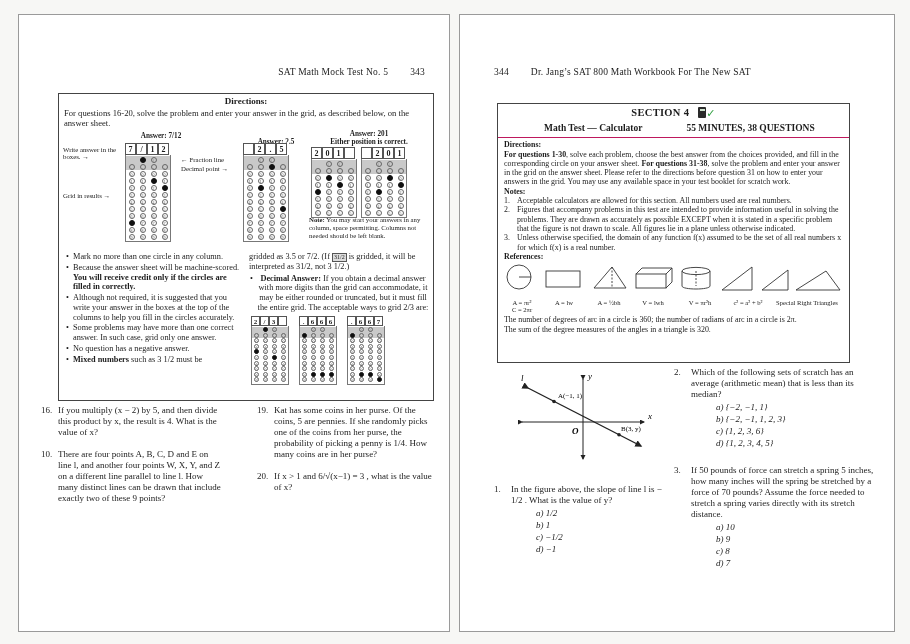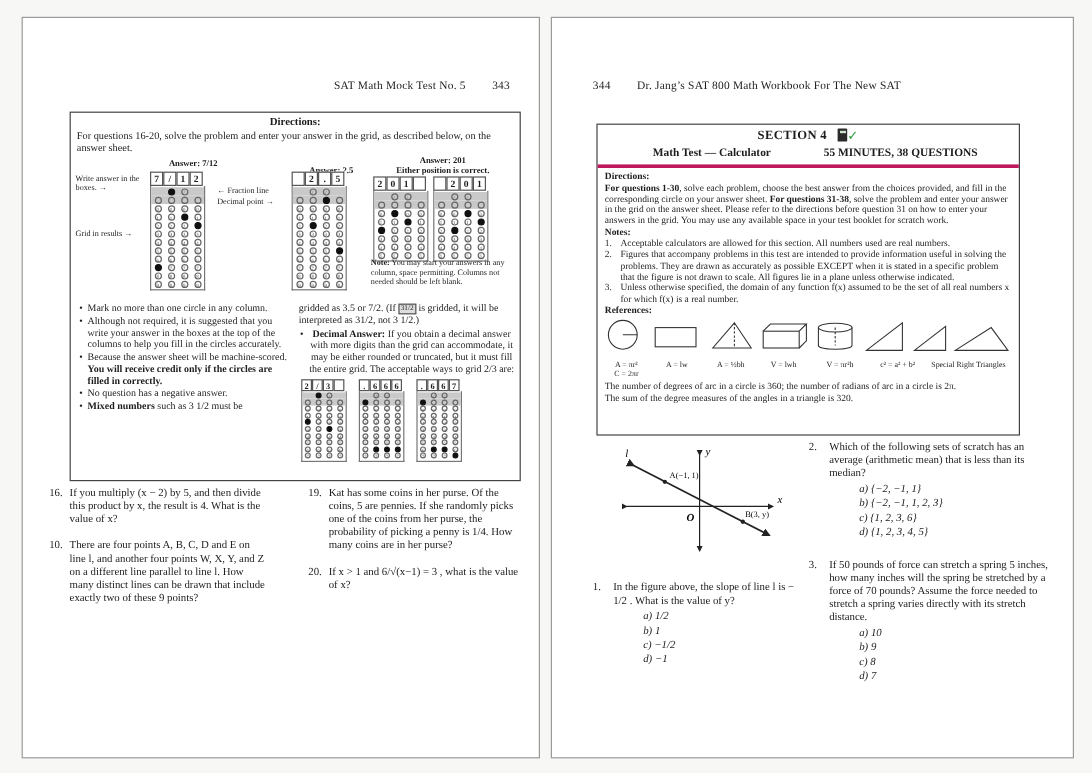--- a/index.html
+++ b/index.html
@@ -61,21 +61,21 @@
   .qcolR{width:200px;margin-left:4px;}
   .q{margin-bottom:11px;}
   .qn{display:inline-block;width:17px;vertical-align:top;}
   .qtext{display:inline-block;width:calc(100% - 20px);vertical-align:top;}
   .choices{margin-left:42px;margin-top:2px;}
   .li-item{margin-bottom:1px;font-style:italic;}
 
   
   .secbox{position:absolute;left:37px;top:88px;width:351px;height:258px;border:1px solid #444;
           font-size:7.9px;line-height:1.18;}
-  .sechead{border-bottom:3px solid #be185d;padding:3px 8px 3px 8px;}
+  .sechead{border-bottom:1px solid #be185d;padding:3px 8px 3px 8px;}
   .sec-title-row{text-align:center;font-weight:bold;font-size:10.5px;letter-spacing:.3px;}
   .calc-icon{display:inline-block;width:8px;height:11px;background:#2b2b2b;border-radius:1px;
              vertical-align:-2px;margin-left:6px;position:relative;}
   .calc-icon::after{content:"";position:absolute;left:1.5px;top:1.5px;width:5px;height:2px;background:#cfe3cf;}
   .check{color:#2e9e3e;font-weight:bold;font-size:11px;vertical-align:-1px;font-family:"DejaVu Sans",sans-serif;}
   .sec-sub-row{display:flex;font-weight:bold;font-size:9.5px;margin-top:2px;}
   .sec-sub-left{margin-left:38px;}
   .sec-sub-right{margin-left:44px;}
   .secbody{padding:2px 6px 0 6px;}
   .note-row{display:flex;}
@@ -718,22 +718,23 @@
             </div>
           </div>
         </div>
 
       <div class="gridnote" style="left:250px;top:86px;"><span class="b">Note:</span><span> You may start your answers in any column, space permitting. Columns not needed should be left blank.</span></div>
     </div>
 
     <div class="cols">
       <div class="colL">
           <div class="bullet"><span>Mark no more than one circle in any column.</span></div>
+          <div class="bullet"><span>Because the answer sheet will be machine-scored. </span><span class="b">You will receive credit only if the circles are filled in correctly.</span></div>
           <div class="bullet"><span>Although not required, it is suggested that you write your answer in the boxes at the top of the columns to help you fill in the circles accurately.</span></div>
-          <div class="bullet"><span>Because the answer sheet will be machine-scored. </span><span class="b">You will receive credit only if the circles are filled in correctly.</span></div>
+          <div class="bullet"><span>Some problems may have more than one correct answer.  In such case, grid only one answer.</span></div>
           <div class="bullet"><span>No question has a negative answer.</span></div>
           <div class="bullet"><span class="b">Mixed numbers</span><span> such as 3 1/2 must be</span></div>
         </div>
       <div class="colR">
         <div>
           <span>gridded as 3.5 or 7/2. (If </span><span class="chip">31/2</span><span> is gridded, it will be interpreted as 31/2, not 3 1/2.)</span>
         </div>
         <div style="margin-top:2px;text-align:center;">
             <div class="bullet"><span class="b">Decimal Answer:</span><span> If you obtain a decimal answer with more digits than the grid can accommodate, it may be either rounded or truncated, but it must fill the entire grid. The acceptable ways to grid 2/3 are:</span></div>
           </div>

